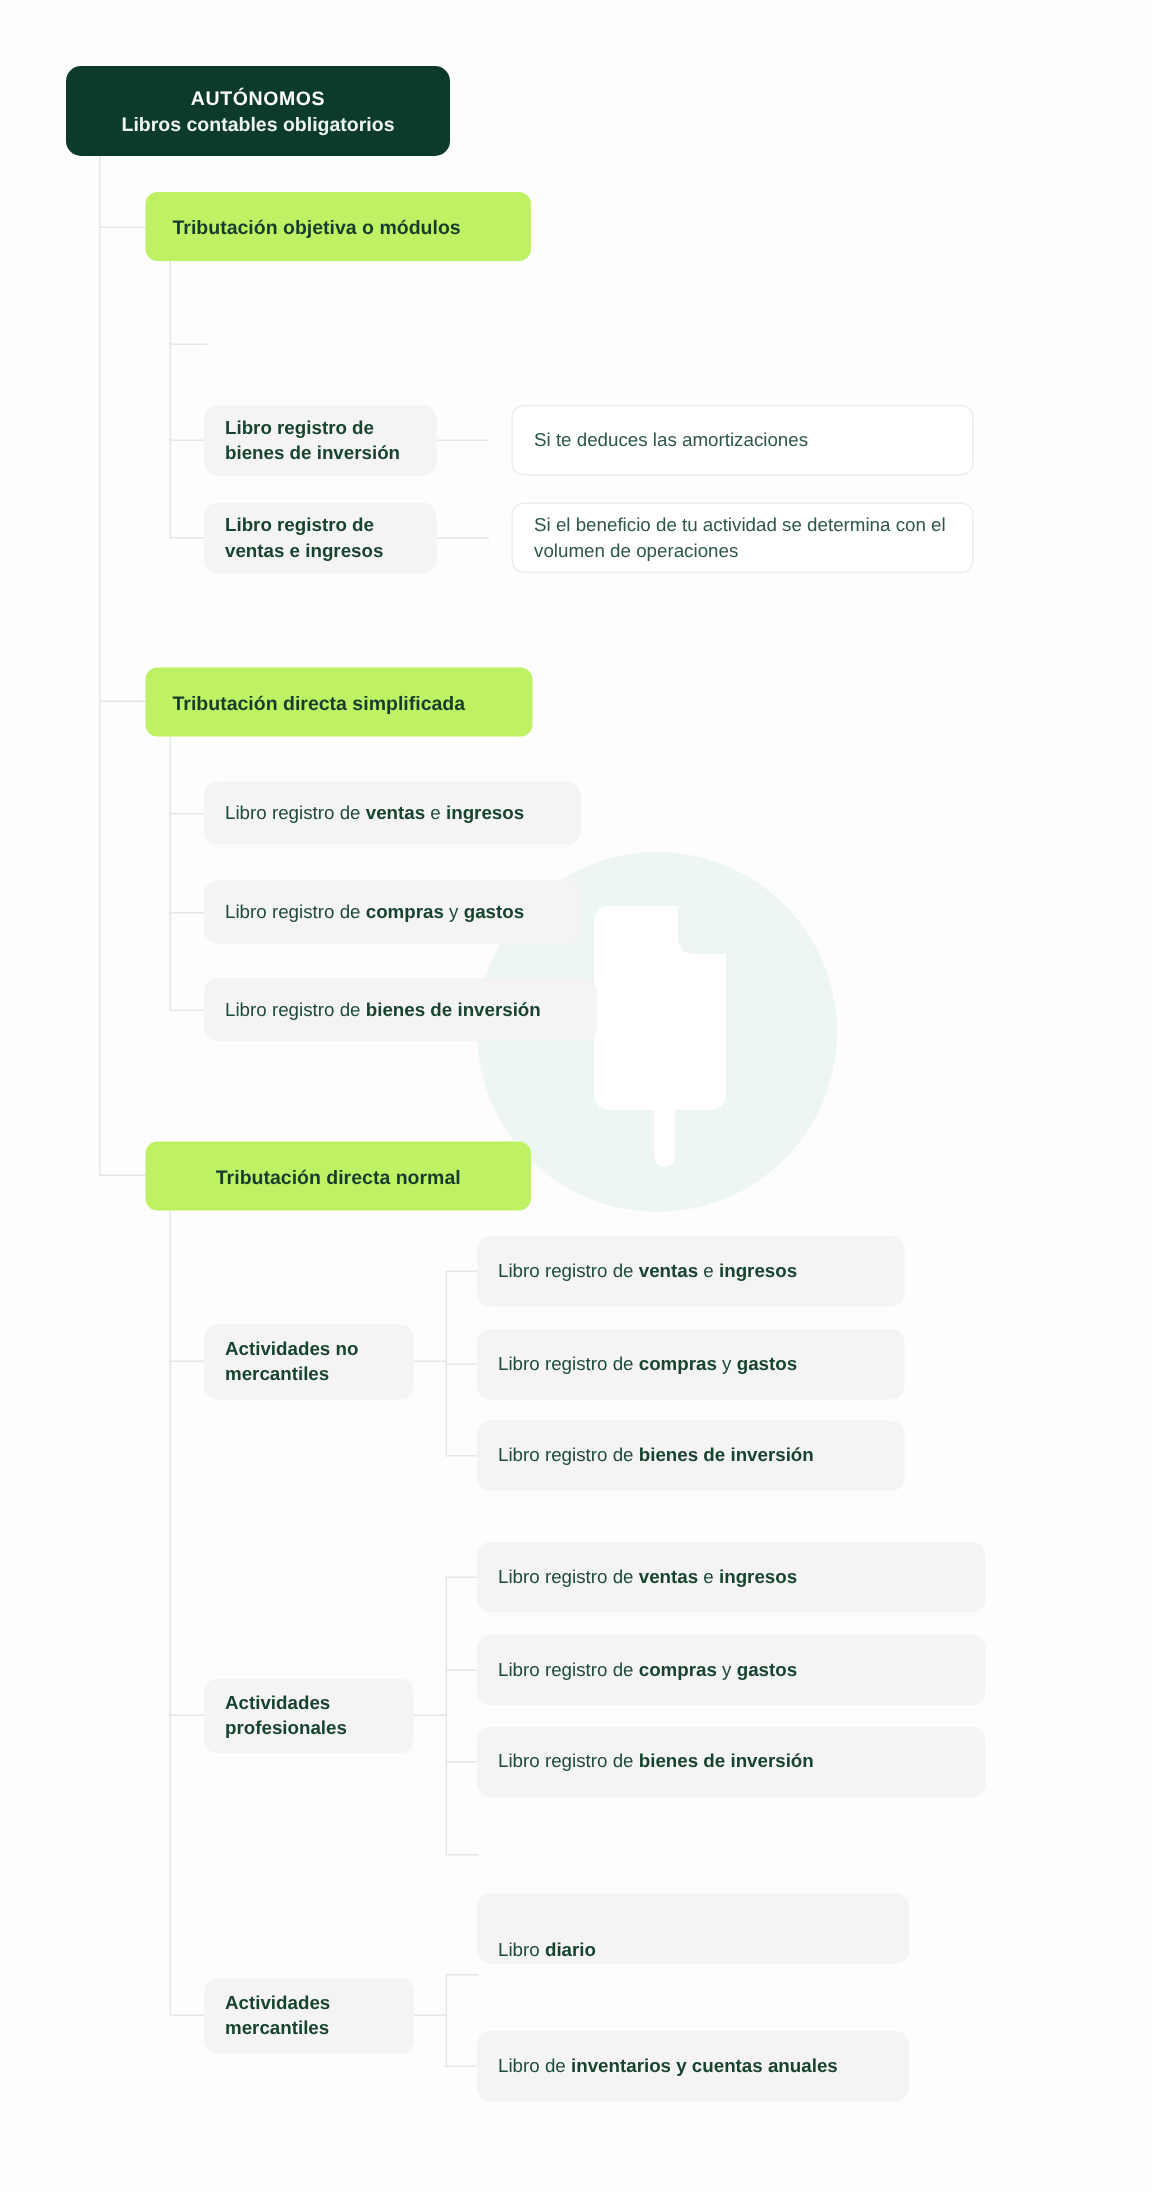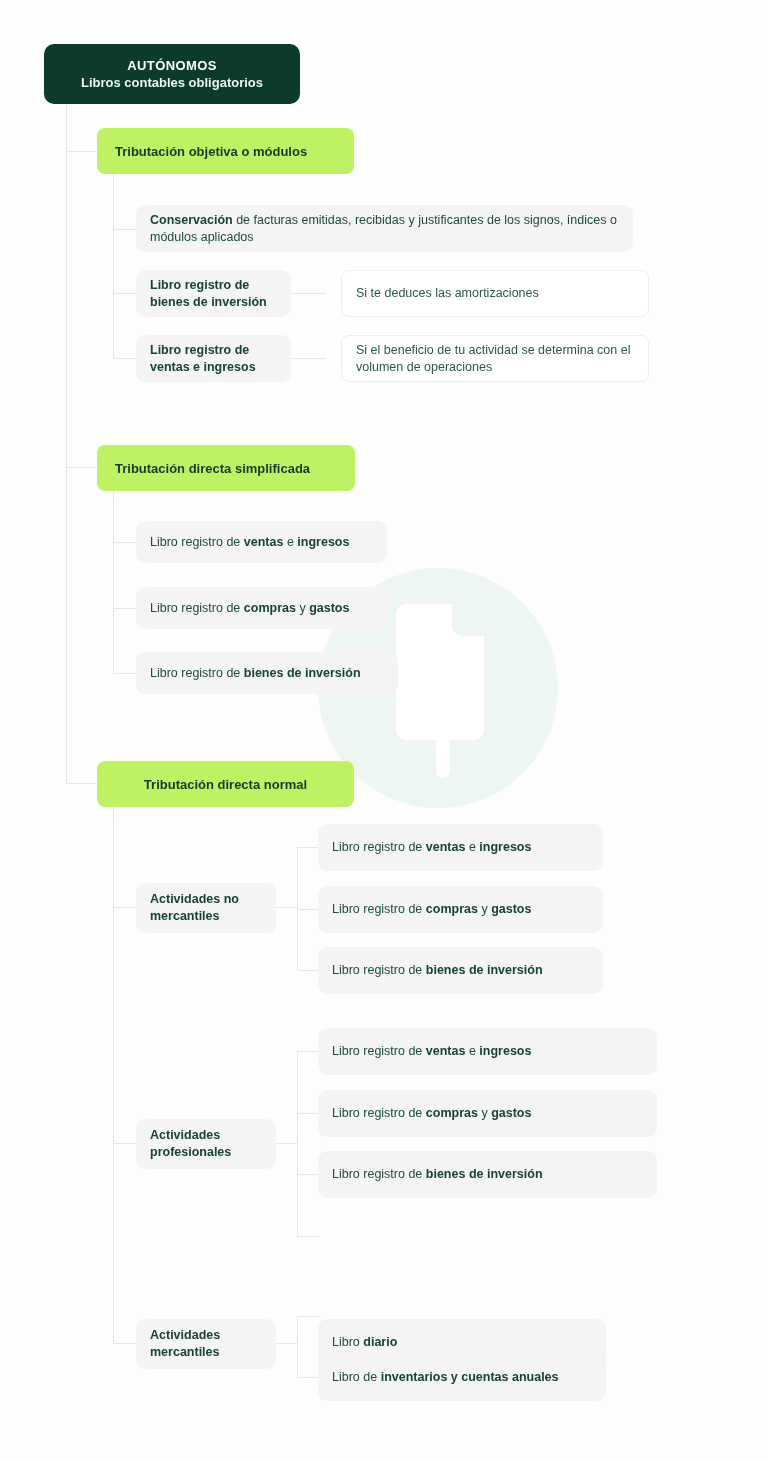--- a/index.html
+++ b/index.html
@@ -65,23 +65,20 @@
   <div class="ln lnv" style="left:66px;top:104px;width:1px;height:680px;"></div>
 
   <div class="ln lnh" style="left:66px;top:151px;width:34px;height:1px;"></div>
   <div class="node lvl1" style="left:97px;top:128px;width:257px;height:46px;">
     <span class="tx">Tributación objetiva o módulos</span>
   </div>
 
   <div class="ln lnv" style="left:113px;top:174px;width:1px;height:185px;"></div>
 
   <div class="ln lnh" style="left:113px;top:229px;width:25px;height:1px;"></div>
-  <div class="node grey" style="left:136px;top:205px;width:497px;height:47px;">
-    <span class="tx"><span class="bold">Conservación</span><span class="norm"> de facturas emitidas, recibidas y justificantes de los signos, índices o módulos aplicados</span></span>
-  </div>
 
   <div class="ln lnh" style="left:113px;top:293px;width:25px;height:1px;"></div>
   <div class="node grey" style="left:136px;top:270px;width:155px;height:47px;">
     <span class="tx bold">Libro registro de bienes de inversión</span>
   </div>
   <div class="ln lnh" style="left:291px;top:293px;width:35px;height:1px;"></div>
   <div class="node white" style="left:325px;top:270px;width:308px;height:47px;">
     <span class="tx">Si te deduces las amortizaciones</span>
   </div>
 
@@ -170,21 +167,21 @@
   <div class="ln lnh" style="left:297px;top:1236px;width:22px;height:1px;"></div>
 
   <div class="ln lnh" style="left:113px;top:1343px;width:25px;height:1px;"></div>
   <div class="node grey" style="left:136px;top:1319px;width:140px;height:50px;">
     <span class="tx bold"><span>Actividades</span><br><span>mercantiles</span></span>
   </div>
   <div class="ln lnh" style="left:276px;top:1343px;width:22px;height:1px;"></div>
   <div class="ln lnv" style="left:297px;top:1316px;width:1px;height:62px;"></div>
 
   <div class="ln lnh" style="left:297px;top:1316px;width:22px;height:1px;"></div>
-  <div class="node grey" style="left:318px;top:1319px;width:288px;height:47px;">
+  <div class="node grey" style="left:318px;top:1262px;width:288px;height:47px;align-items:flex-end;">
     <span class="tx"><span class="norm">Libro </span><span class="bold">diario</span></span>
   </div>
 
   <div class="ln lnh" style="left:297px;top:1377px;width:22px;height:1px;"></div>
   <div class="node grey" style="left:318px;top:1354px;width:288px;height:47px;">
     <span class="tx"><span class="norm">Libro de </span><span class="bold">inventarios y cuentas anuales</span></span>
   </div>
 
 </div>
 

